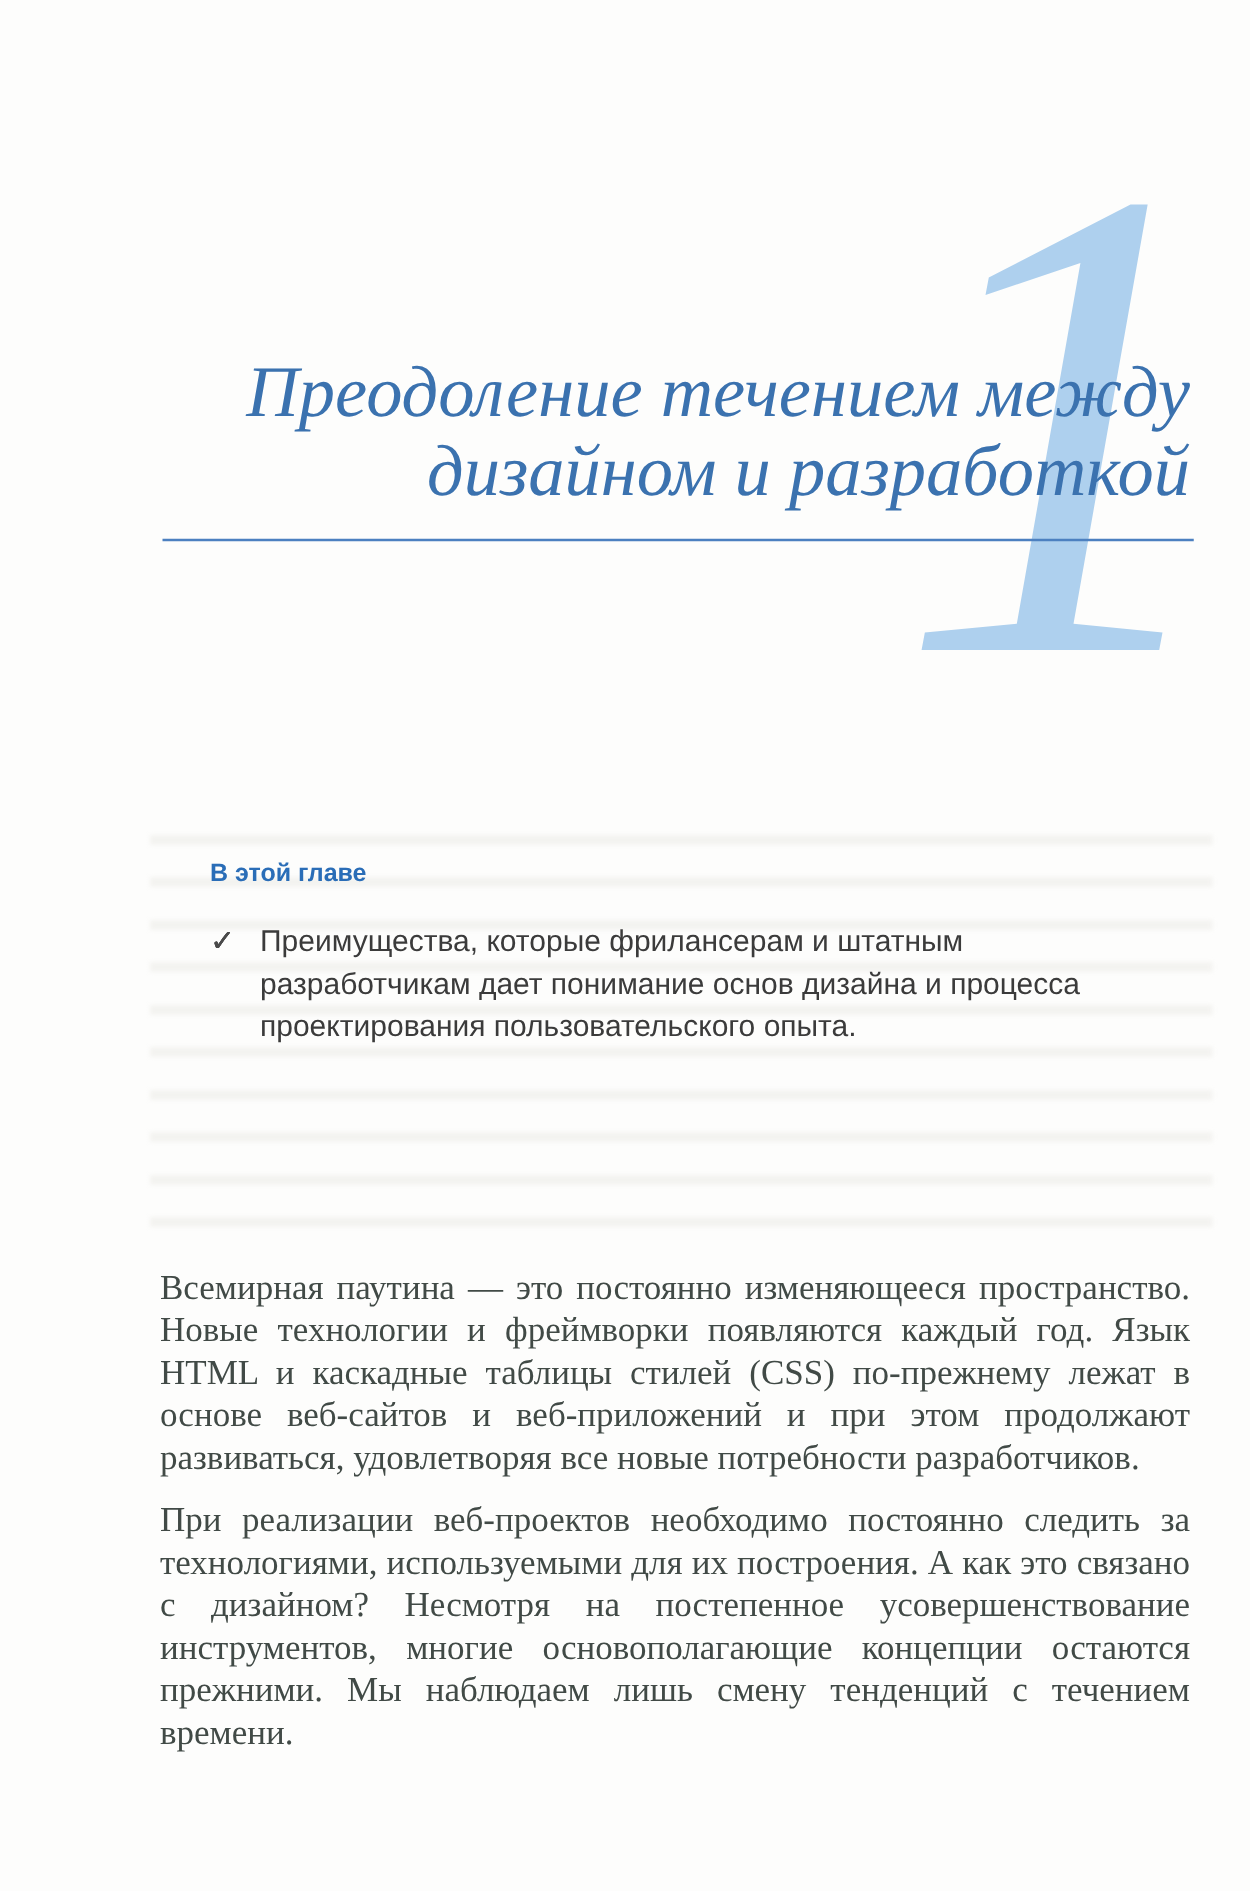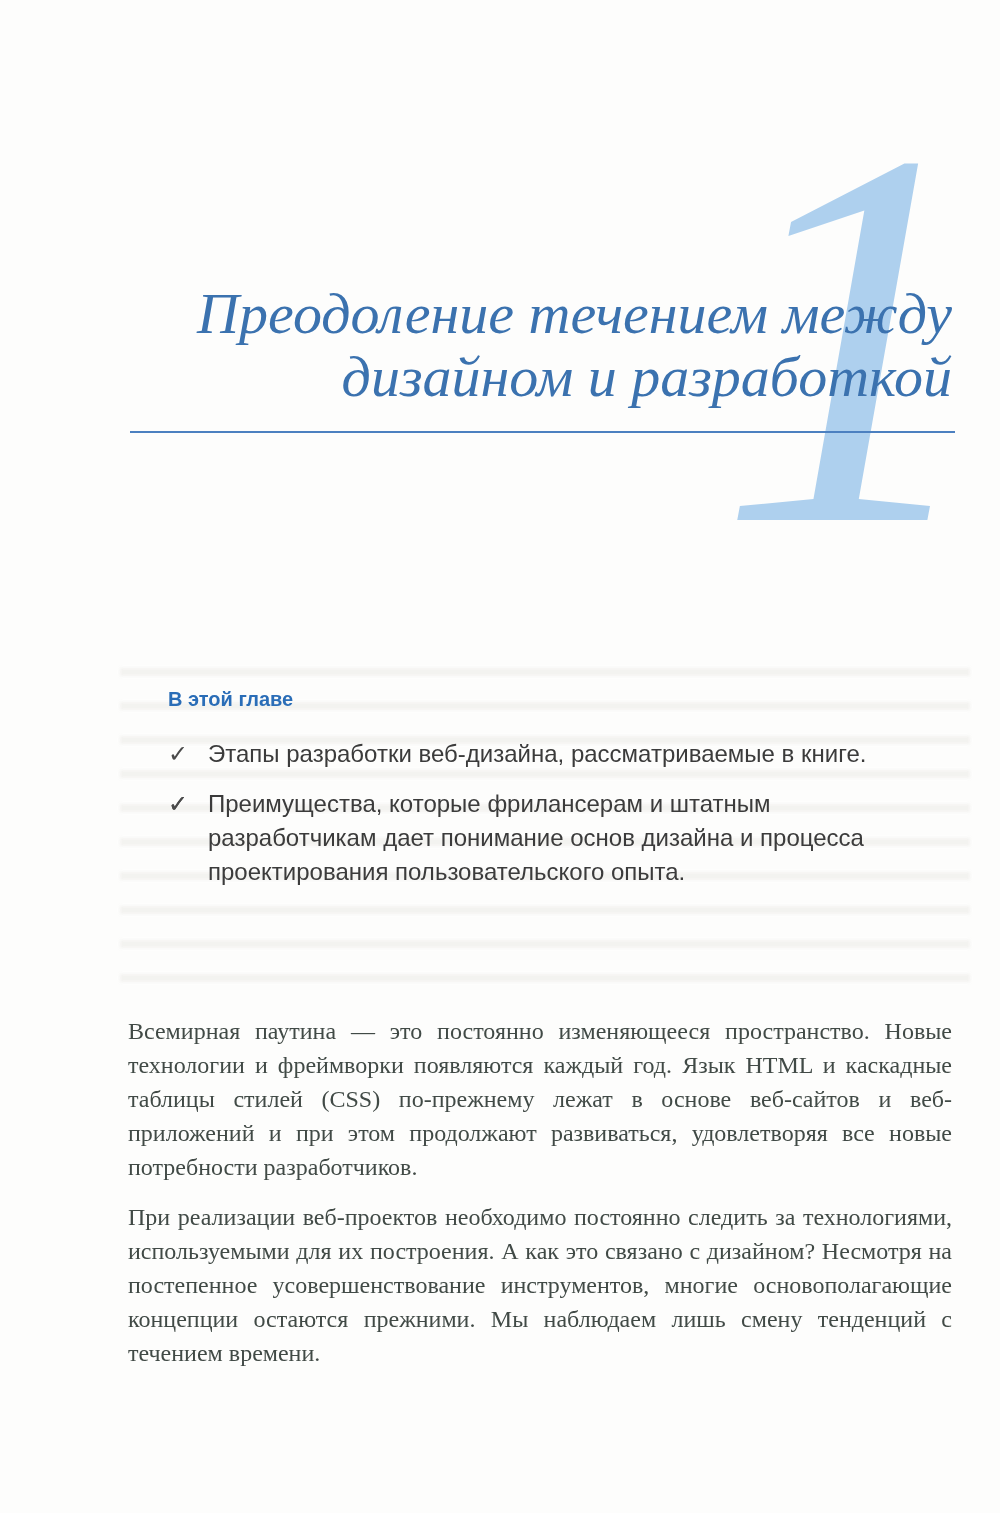--- a/index.html
+++ b/index.html
@@ -105,21 +105,21 @@
     color: #4a4a4a;
   }
 
   .body-copy {
     position: absolute;
     top: 1014px;
     left: 128px;
     width: 824px;
     z-index: 2;
     font-family: "Liberation Serif", serif;
-    font-size: 24px;
+    font-size: 28px;
     line-height: 34px;
     color: #414a46;
     text-align: justify;
   }
   .body-copy p { margin: 0 0 16px 0; }
 </style>
 </head>
 <body>
 
 <div class="page">
@@ -133,21 +133,20 @@
     <span>дизайном и разработкой</span>
   </h1>
 
   <div class="title-rule"></div>
 
   <section class="chapter-box">
     <h2>В этой главе</h2>
     <ul class="checklist">
         <li>
         <span class="check">✓</span>
-        <span class="item-text">Этапы разработки веб-дизайна, рассматриваемые в книге.</span>
       </li>
         <li>
         <span class="check">✓</span>
       </li>
         <li>
         <span class="check">✓</span>
         <span class="item-text">Преимущества, которые фрилансерам и штатным разработчикам дает понимание основ дизайна и процесса проектирования пользовательского опыта.</span>
       </li>
       </ul>
   </section>

